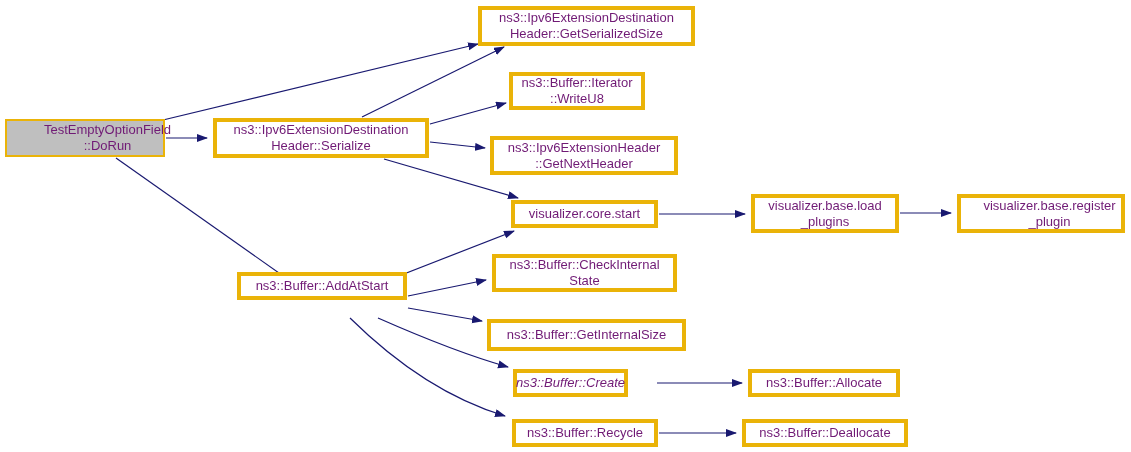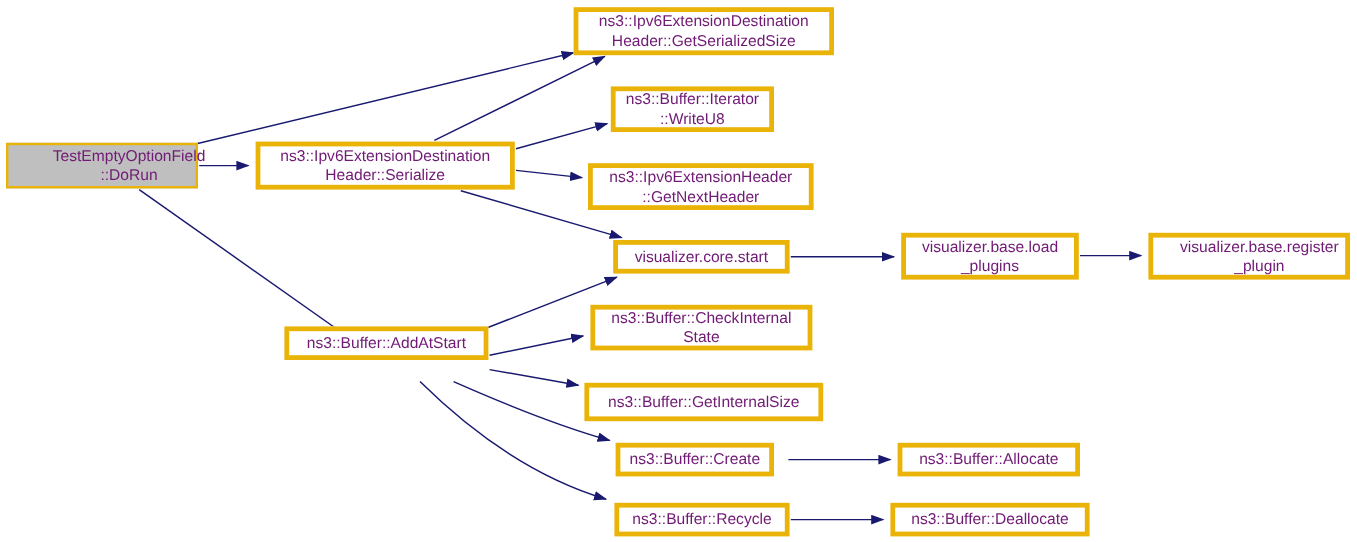--- a/index.html
+++ b/index.html
@@ -45,21 +45,21 @@
   #n-serialize           { left: 213px; top: 118px; width: 216px; height: 40px; }
   #n-get-serialized-size { left: 478px; top:   6px; width: 217px; height: 40px; }
   #n-write-u8            { left: 492px; top:  72px; width: 136px; height: 38px; margin-left: 17px; }
   #n-get-next-header     { left: 490px; top: 136px; width: 188px; height: 39px; }
   #n-core-start          { left: 511px; top: 200px; width: 147px; height: 28px; }
   #n-load-plugins        { left: 751px; top: 194px; width: 148px; height: 39px; }
   #n-register-plugin     { left: 957px; top: 194px; width: 168px; height: 39px; padding-left: 20px; }
   #n-add-at-start        { left: 237px; top: 272px; width: 170px; height: 28px; }
   #n-check-internal-state{ left: 492px; top: 254px; width: 185px; height: 38px; }
   #n-get-internal-size   { left: 487px; top: 319px; width: 199px; height: 32px; }
-  #n-create              { left: 513px; top: 369px; width: 132px; height: 28px; }
+  #n-create              { left: 513px; top: 369px; width: 115px; height: 28px; font-style: italic; }
   #n-allocate            { left: 748px; top: 369px; width: 152px; height: 28px; }
   #n-recycle             { left: 512px; top: 419px; width: 146px; height: 28px; }
   #n-deallocate          { left: 742px; top: 419px; width: 166px; height: 28px; }
 </style>
 </head>
 <body>
 
 <div class="canvas">
 
   <svg class="edges" width="1131" height="452" viewBox="0 0 1131 452" fill="none" stroke="#191970" stroke-width="1.2">

